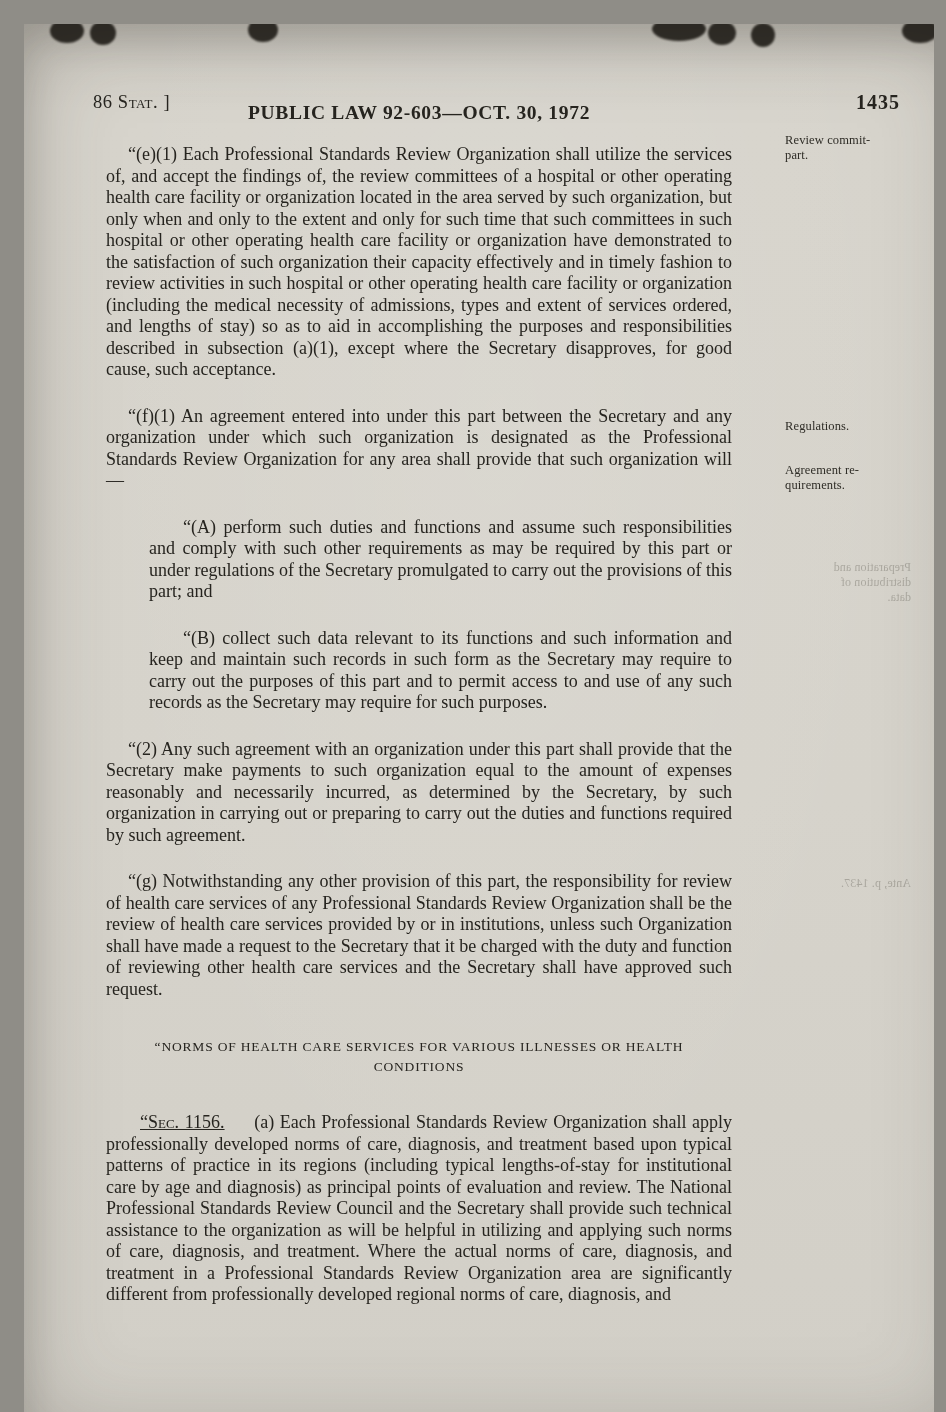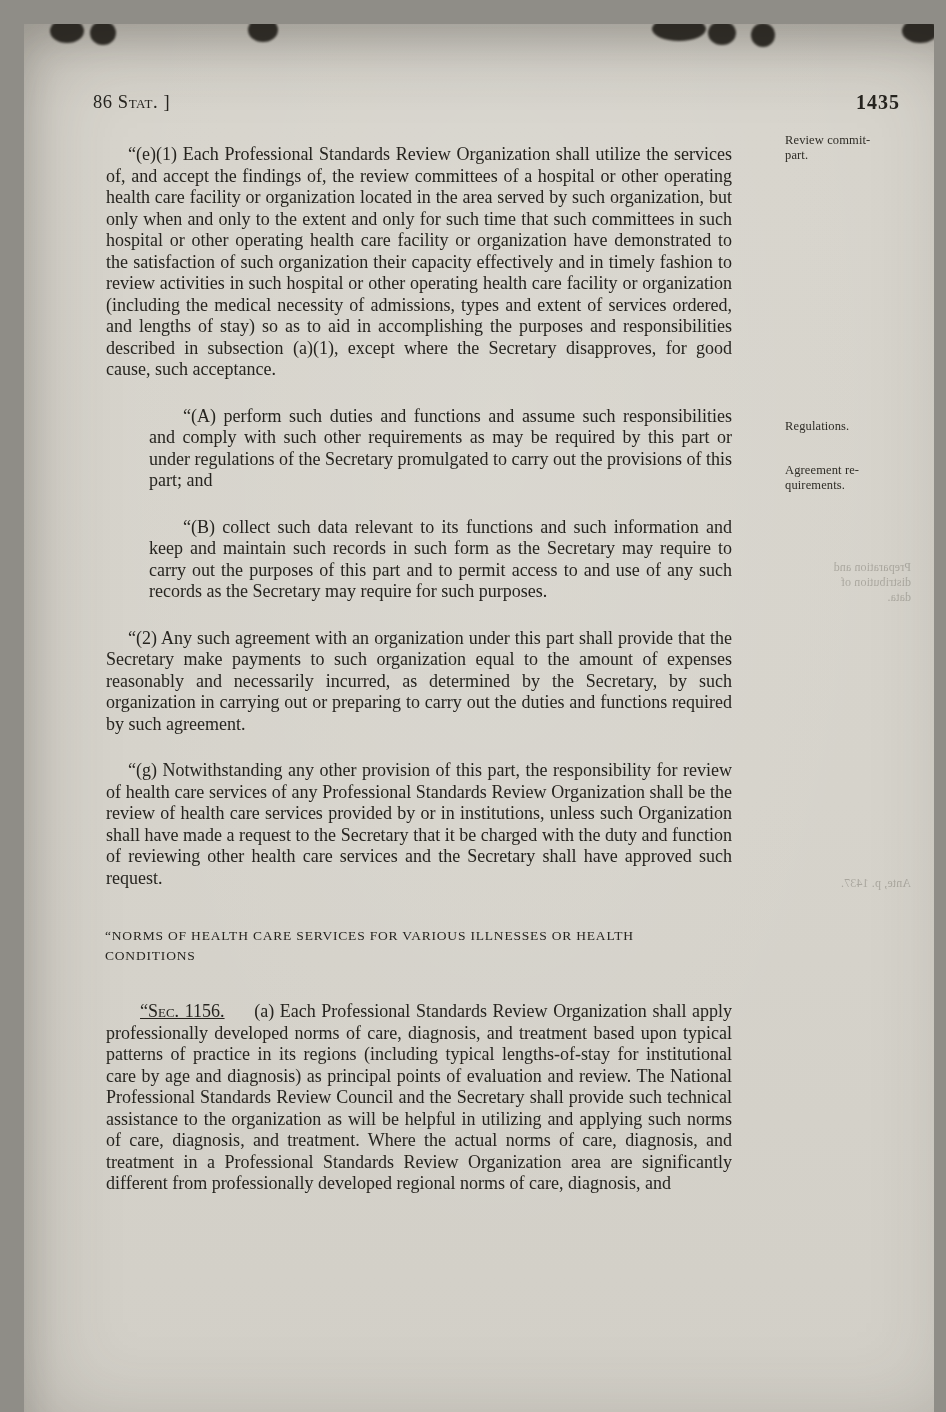--- a/index.html
+++ b/index.html
@@ -38,21 +38,21 @@
   .text-column {
     position:absolute; top:95px; left:57px; width:676px;
     font-size:18px; line-height:21.5px;
     text-align:justify;
     text-rendering:optimizeLegibility;
   }
   .para { margin:1px; text-indent:22px; }
   .para.sub { margin-left:44px; text-indent:34px; }
   .center-heading {
     font-size:13.5px; font-weight:normal;
-    text-align:left; text-indent:0;
+    text-align:center; text-indent:0;
     letter-spacing:.06em;
     white-space:pre-line;
     margin:13px 0 11px 0;
     line-height:20px;
   }
   .smallcaps { font-variant:small-caps;text-decoration:underline; }
 
   
   .margin-note {
     position:absolute; left:749px; width:168px;
@@ -78,25 +78,27 @@
   <span class="artifact" style="left:26px;  top:-5px; width:34px; height:16px;"></span>
   <span class="artifact" style="left:66px;  top:-3px; width:26px; height:12px;"></span>
   <span class="artifact" style="left:224px; top:-6px; width:30px; height:12px;"></span>
   <span class="artifact" style="left:628px; top:-7px; width:54px; height:20px;"></span>
   <span class="artifact" style="left:684px; top:-3px; width:28px; height:12px;"></span>
   <span class="artifact" style="left:727px; top:-1px; width:14px; height:9px;"></span>
   <span class="artifact" style="left:878px; top:-5px; width:36px; height:13px;"></span>
 
   <header class="page-header">
     <span class="stat-label">86 Stat. ]</span>
+    <span class="law-title">PUBLIC LAW 92-603—OCT. 30, 1972</span>
   </header>
   <span class="page-number">1435</span>
 
   <main class="text-column">
     <p class="para">“(e)(1) Each Professional Standards Review Organization shall utilize the services of, and accept the findings of, the review committees of a hospital or other operating health care facility or organization located in the area served by such organization, but only when and only to the extent and only for such time that such committees in such hospital or other operating health care facility or organization have demonstrated to the satisfaction of such organization their capacity effectively and in timely fashion to review activities in such hospital or other operating health care facility or organization (including the medical necessity of admissions, types and extent of services ordered, and lengths of stay) so as to aid in accomplishing the purposes and responsibilities described in subsection (a)(1), except where the Secretary disapproves, for good cause, such acceptance.</p>
+    <p class="para">“(f)(1) An agreement entered into under this part between the Secretary and any organization under which such organization is designated as the Professional Standards Review Organization for any area shall provide that such organization will—</p>
     <p class="para sub">“(A) perform such duties and functions and assume such responsibilities and comply with such other requirements as may be required by this part or under regulations of the Secretary promulgated to carry out the provisions of this part; and</p>
     <p class="para sub">“(B) collect such data relevant to its functions and such information and keep and maintain such records in such form as the Secretary may require to carry out the purposes of this part and to permit access to and use of any such records as the Secretary may require for such purposes.</p>
     <p class="para">“(2) Any such agreement with an organization under this part shall provide that the Secretary make payments to such organization equal to the amount of expenses reasonably and necessarily incurred, as determined by the Secretary, by such organization in carrying out or preparing to carry out the duties and functions required by such agreement.</p>
     <p class="para">“(g) Notwithstanding any other provision of this part, the responsibility for review of health care services of any Professional Standards Review Organization shall be the review of health care services provided by or in institutions, unless such Organization shall have made a request to the Secretary that it be charged with the duty and function of reviewing other health care services and the Secretary shall have approved such request.</p>
 
     <h2 class="center-heading">“NORMS OF HEALTH CARE SERVICES FOR VARIOUS ILLNESSES OR HEALTH
 CONDITIONS</h2>
 
     <p class="para"><span class="smallcaps">“Sec. 1156.</span><span> (a) Each Professional Standards Review Organization shall apply professionally developed norms of care, diagnosis, and treatment based upon typical patterns of practice in its regions (including typical lengths-of-stay for institutional care by age and diagnosis) as principal points of evaluation and review. The National Professional Standards Review Council and the Secretary shall provide such technical assistance to the organization as will be helpful in utilizing and applying such norms of care, diagnosis, and treatment. Where the actual norms of care, diagnosis, and treatment in a Professional Standards Review Organization area are significantly different from professionally developed regional norms of care, diagnosis, and</span></p>
   </main>

